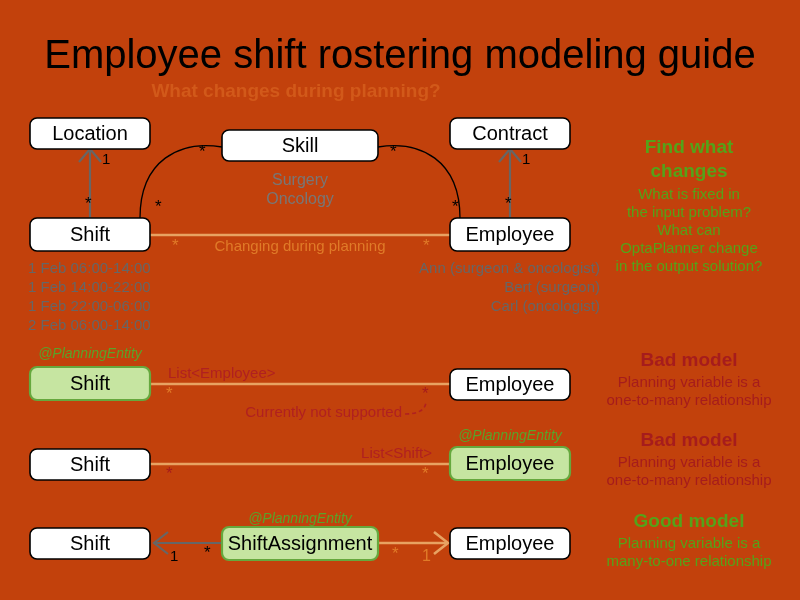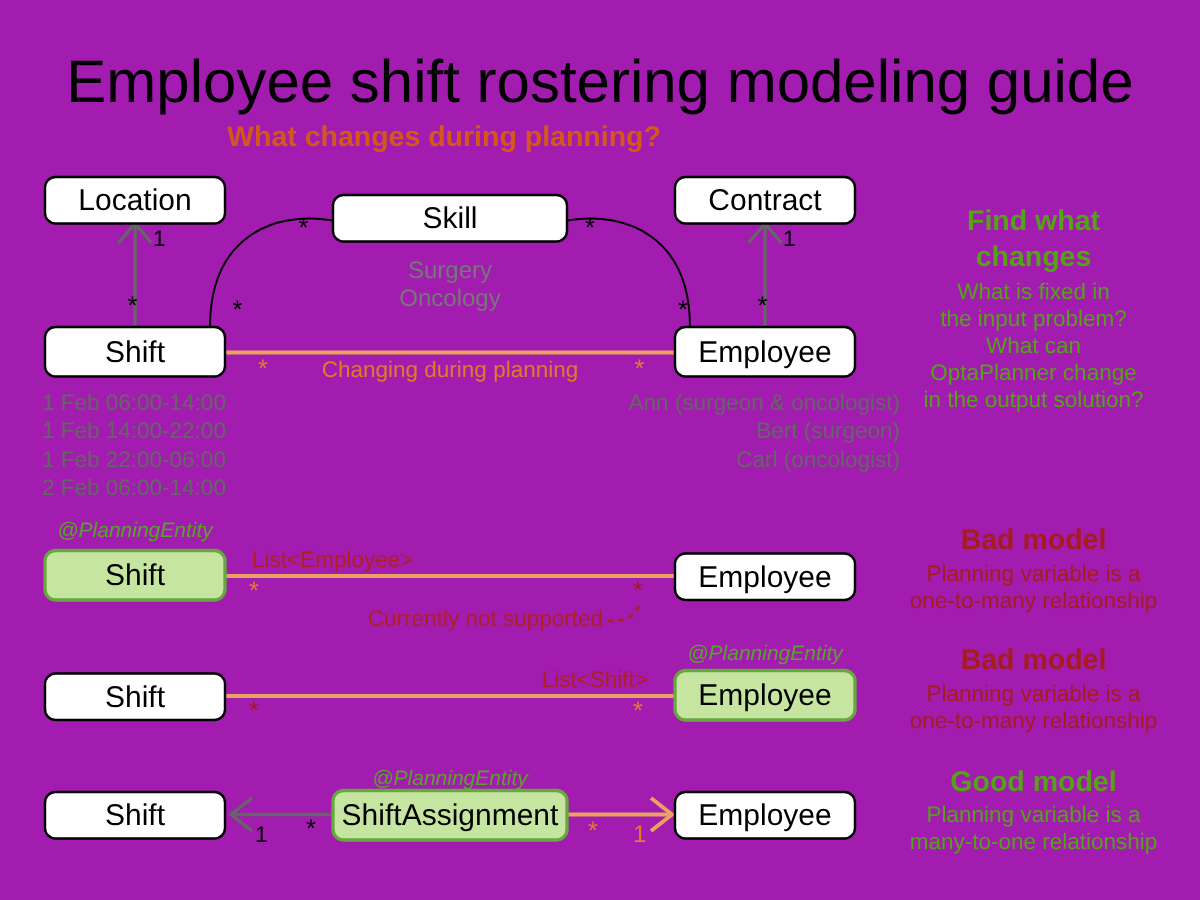--- a/index.html
+++ b/index.html
@@ -10,21 +10,21 @@
   body {
     width: 800px;
     height: 600px;
     overflow: hidden;
     font-family: "Liberation Sans", sans-serif;
   }
   #canvas {
     position: relative;
     width: 800px;
     height: 600px;
-    background: #a21caf;
+    background: #c2410c;
   }
   svg.diagram {
     position: absolute;
     left: 0;
     top: 0;
     width: 800px;
     height: 600px;
   }
   text { font-family: "Liberation Sans", sans-serif; }
 

